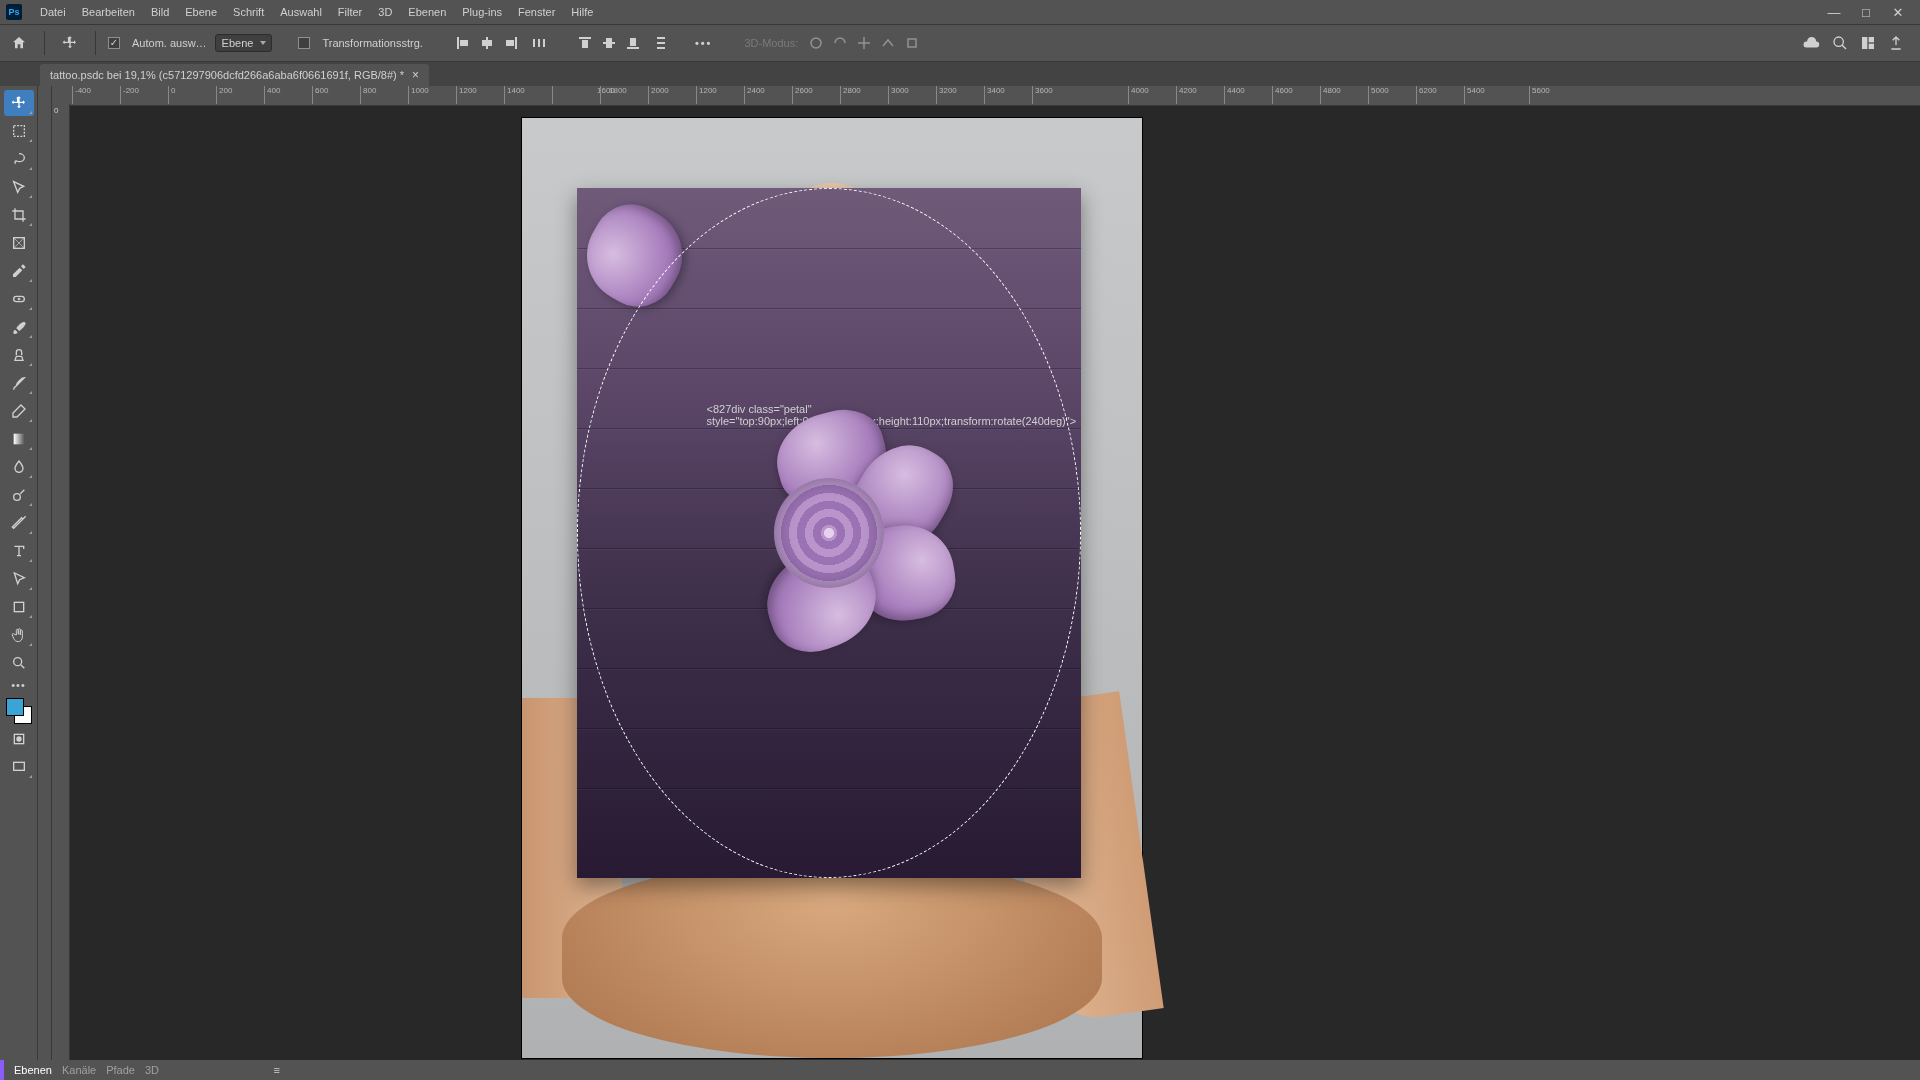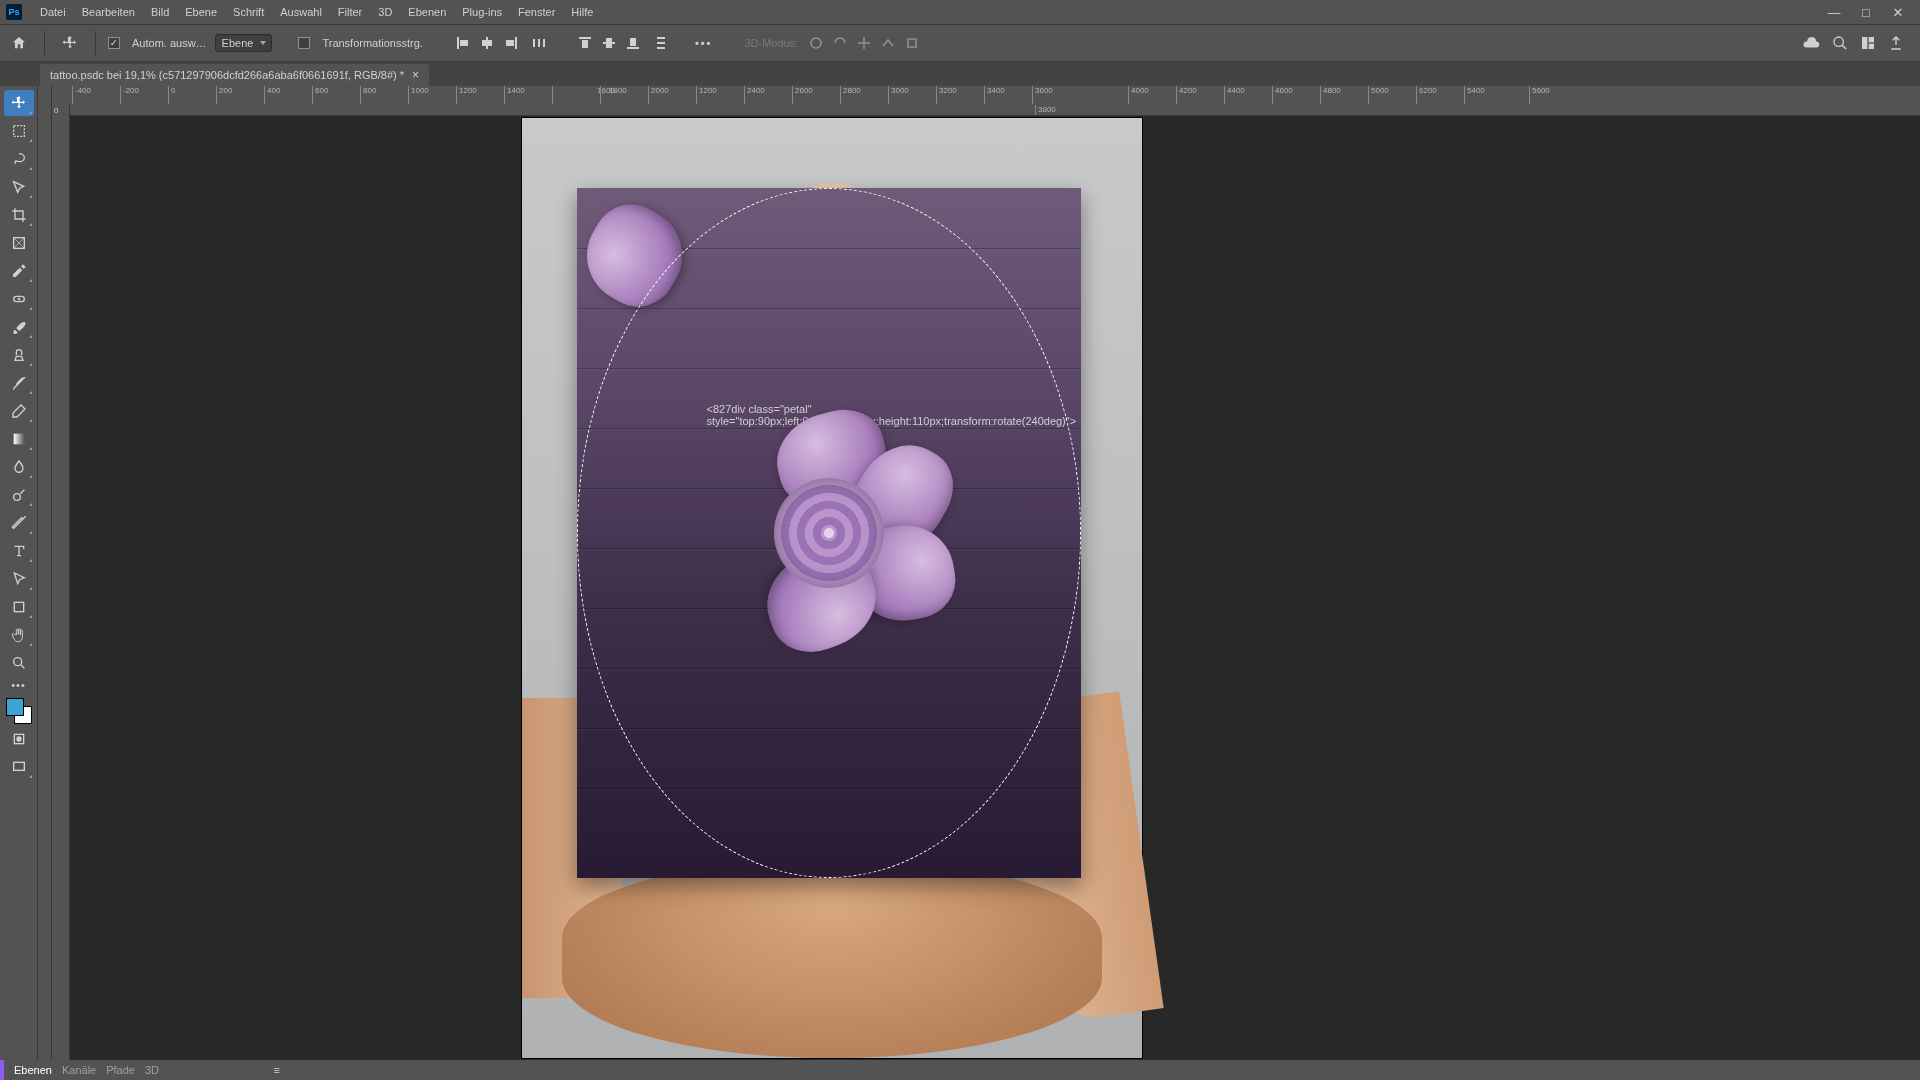--- a/index.html
+++ b/index.html
@@ -44,21 +44,21 @@
 .tool .tri { position: absolute; bottom: 2px; right: 2px; border-left: 3px solid transparent; border-bottom: 3px solid #a0a0a0; }
 .color-swatch { width: 26px; height: 26px; position: relative; margin-top: 4px; }
 .fg { position: absolute; top: 0; left: 0; width: 18px; height: 18px; background: #3aa5d4; border: 1px solid #000; z-index: 2; }
 .bg { position: absolute; bottom: 0; right: 0; width: 18px; height: 18px; background: #fff; border: 1px solid #000; }
 
 
 .vruler-collapse { width: 14px; background: #535353; border-right: 1px solid #383838; }
 
 
 .canvas-area { flex: 1; background: #282828; position: relative; overflow: hidden; }
-.hruler { position: absolute; top: 0; left: 0; right: 0; height: 30px; background: #535353; border-bottom: 1px solid #383838; display: flex; font-size: 8px; color: #b5b5b5; overflow: hidden; }
+.hruler { position: absolute; top: 0; left: 0; right: 0; height: 20px; background: #535353; border-bottom: 1px solid #383838; display: flex; font-size: 8px; color: #b5b5b5; overflow: hidden; }
 .hruler .tick { position: absolute; top: 0; height: 18px; border-left: 1px solid #888; padding-left: 2px; line-height: 10px; }
 .vruler { position: absolute; top: 18px; left: 0; bottom: 0; width: 18px; background: #535353; border-right: 1px solid #383838; }
 .artboard { position: absolute; top: 32px; left: 470px; width: 620px; height: 940px; background: linear-gradient(to bottom, #c8c9cb 0%, #bdbebf 50%, #b0b1b2 100%); box-shadow: 0 0 0 1px #000; }
 
 .skin-head { position: absolute; top: 65px; left: 50%; transform: translateX(-50%); width: 90px; height: 70px; background: radial-gradient(circle at 50% 60%, #f0d6b8, #e5c4a0); border-radius: 50% 50% 40% 40%; }
 .skin-arm-l { position: absolute; top: 580px; left: 0; width: 100px; height: 300px; background: linear-gradient(to right, #c99570, #ddb490); border-radius: 0 40px 40px 0; }
 .skin-arm-r { position: absolute; top: 580px; right: 0; width: 120px; height: 320px; background: linear-gradient(to left, #cf9c75, #e0b895); border-radius: 60px 0 0 60px; transform: rotate(-8deg); }
 .skin-body { position: absolute; top: 740px; left: 40px; right: 40px; height: 200px; background: radial-gradient(ellipse at 50% 20%, #d9a97f 0%, #b37d55 80%); border-radius: 50%/40%; }
 
 .board { position: absolute; top: 70px; left: 55px; width: 504px; height: 690px; background: linear-gradient(to bottom, #6f5a7a 0%, #5b4668 30%, #3e2f4a 60%, #271a32 100%); box-shadow: 0 8px 20px rgba(0,0,0,.4); }

